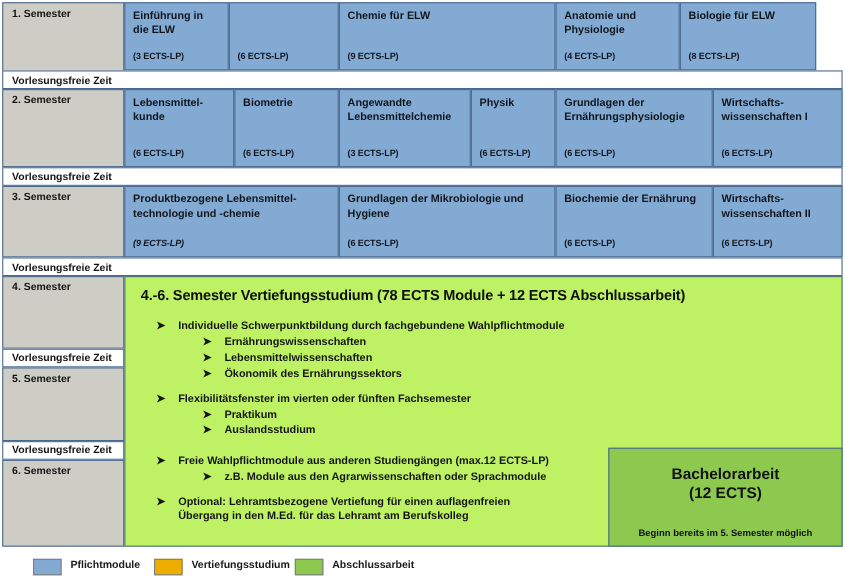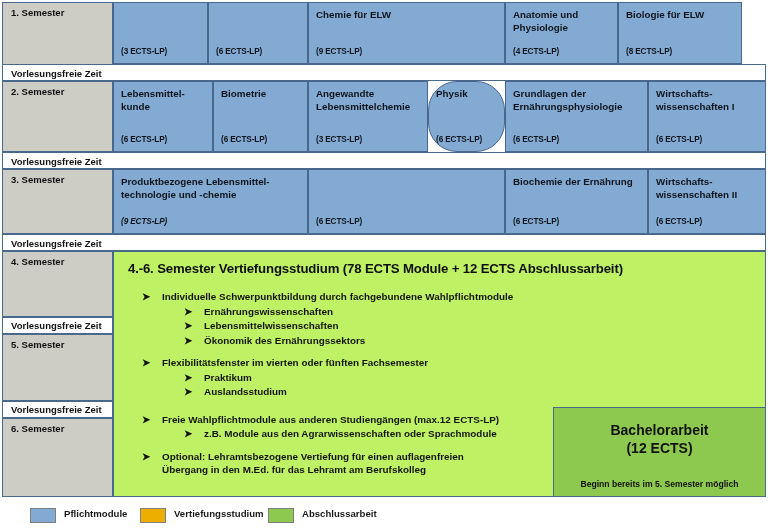--- a/index.html
+++ b/index.html
@@ -181,20 +181,21 @@
 </head>
 <body>
 
 <div id="sheet">
 
   <div class="cell sem-label" style="left:2px; top:2px; width:111px; height:78px;">
     <span>1. Semester</span>
   </div>
 
   <div class="cell module" style="left:113px; top:2px; width:95px; height:62px;">
+    <span class="title">Einführung in die ELW</span>
     <span class="ects">(3 ECTS-LP)</span>
   </div>
 
   <div class="cell module" style="left:208px; top:2px; width:100px; height:62px;">
     <span class="ects">(6 ECTS-LP)</span>
   </div>
 
   <div class="cell module" style="left:308px; top:2px; width:197px; height:62px;">
     <span class="title">Chemie für ELW</span>
     <span class="ects">(9 ECTS-LP)</span>
@@ -226,21 +227,21 @@
   <div class="cell module" style="left:213px; top:81px; width:95px; height:71px;">
     <span class="title">Biometrie</span>
     <span class="ects">(6 ECTS-LP)</span>
   </div>
 
   <div class="cell module" style="left:308px; top:81px; width:120px; height:71px;">
     <span class="title">Angewandte Lebensmittelchemie</span>
     <span class="ects">(3 ECTS-LP)</span>
   </div>
 
-  <div class="cell module" style="left:428px; top:81px; width:77px; height:71px;border-radius:29px;">
+  <div class="cell module" style="left:428px; top:81px; width:77px; height:71px;">
     <span class="title">Physik</span>
     <span class="ects">(6 ECTS-LP)</span>
   </div>
 
   <div class="cell module" style="left:505px; top:81px; width:143px; height:71px;">
     <span class="title">Grundlagen der Ernährungsphysiologie</span>
     <span class="ects">(6 ECTS-LP)</span>
   </div>
 
   <div class="cell module" style="left:648px; top:81px; width:118px; height:71px;">
@@ -255,20 +256,21 @@
   <div class="cell sem-label" style="left:2px; top:169px; width:111px; height:65px;">
     <span>3. Semester</span>
   </div>
 
   <div class="cell module" style="left:113px; top:169px; width:195px; height:65px;">
     <span class="title">Produktbezogene Lebensmittel-technologie und -chemie</span>
     <span class="ects italic">(9 ECTS-LP)</span>
   </div>
 
   <div class="cell module" style="left:308px; top:169px; width:197px; height:65px;">
+    <span class="title">Grundlagen der Mikrobiologie und Hygiene</span>
     <span class="ects">(6 ECTS-LP)</span>
   </div>
 
   <div class="cell module" style="left:505px; top:169px; width:143px; height:65px;">
     <span class="title">Biochemie der Ernährung</span>
     <span class="ects">(6 ECTS-LP)</span>
   </div>
 
   <div class="cell module" style="left:648px; top:169px; width:118px; height:65px;">
     <span class="title">Wirtschafts-wissenschaften II</span>

